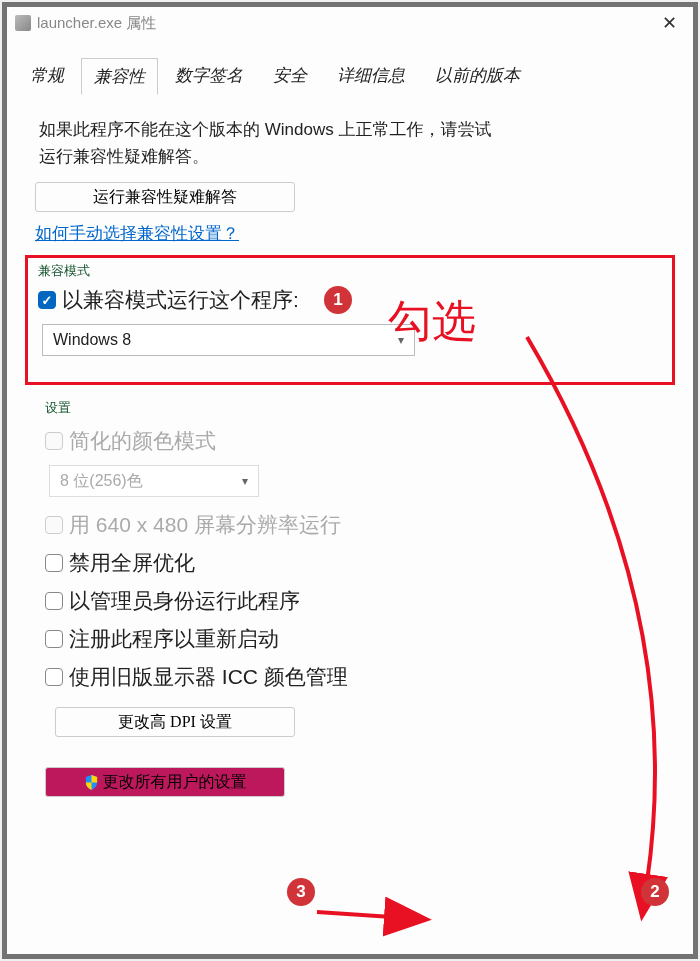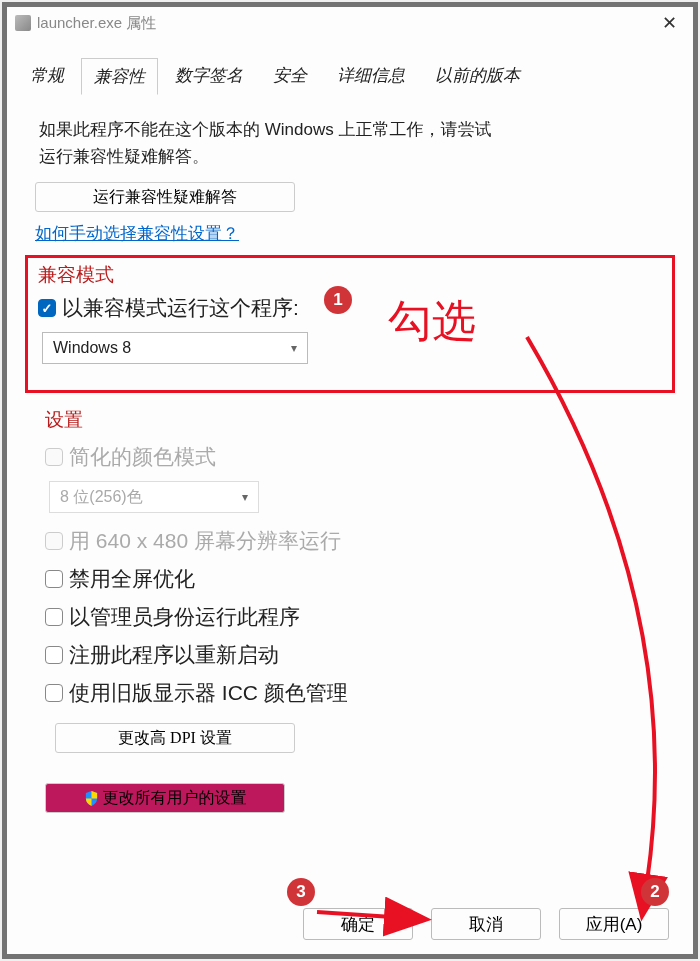--- a/index.html
+++ b/index.html
@@ -106,23 +106,23 @@
       cursor: pointer;
       font-size: 17px;
     }
     .red-box {
       border: 3px solid #e81123;
       padding: 4px 10px 26px 10px;
       margin: 10px -10px 8px -10px;
       position: relative;
     }
     .group-label {
-      font-size: 19px;
+      font-size: 13px;
       margin-bottom: 6px;
-      color: #b91c1c;
+      color: #14532d;
     }
     .checkbox-row {
       display: flex;
       align-items: center;
       gap: 6px;
       margin: 4px 0;
       font-size: 21px;
     }
     .checkbox {
       width: 18px;
@@ -148,21 +148,21 @@
     .checkbox.disabled {
       border-color: #ccc;
       background: #fafafa;
       cursor: default;
     }
     .disabled-text { color: #aaa; }
     .select {
       display: flex;
       align-items: center;
       justify-content: space-between;
-      width: 266px;
+      width: 373px;
       height: 32px;
       border: 1px solid #bbb;
       padding: 0 10px;
       margin: 10px 0 0 4px;
       font-size: 16px;
       cursor: pointer;
       background: #fff;
     }
     .select.disabled {
       border-color: #ddd;
@@ -346,25 +346,20 @@
       <svg class="shield-icon" viewBox="0 0 16 16">
         <path d="M8 0 L14 2 L14 8 Q14 13 8 16 Q2 13 2 8 L2 2 Z" fill="#1e90ff"></path>
         <path d="M8 0 L14 2 L14 8 L8 8 Z" fill="#ffd700"></path>
         <path d="M8 8 L8 16 Q2 13 2 8 Z" fill="#ffd700"></path>
       </svg>
       <span>更改所有用户的设置</span>
     </button>
 
   </div>
 
-  <div class="bottom-btns">
-    <button class="dlg-btn">确定</button>
-    <button class="dlg-btn">取消</button>
-    <button class="dlg-btn apply">应用(A)</button>
-  </div>
 
   <svg class="arrow-line" style="left:0;top:0;width:700px;height:957px">
     <defs>
       <marker id="ah" markerWidth="12" markerHeight="12" refX="2" refY="5" orient="auto">
         <path d="M0,0 L0,10 L12,5 Z" fill="#e81123"></path>
       </marker>
     </defs>
 
     <path d="M 520 330 Q 680 600 640 875" stroke="#e81123" stroke-width="4" fill="none" marker-end="url(#ah)"></path>
 

